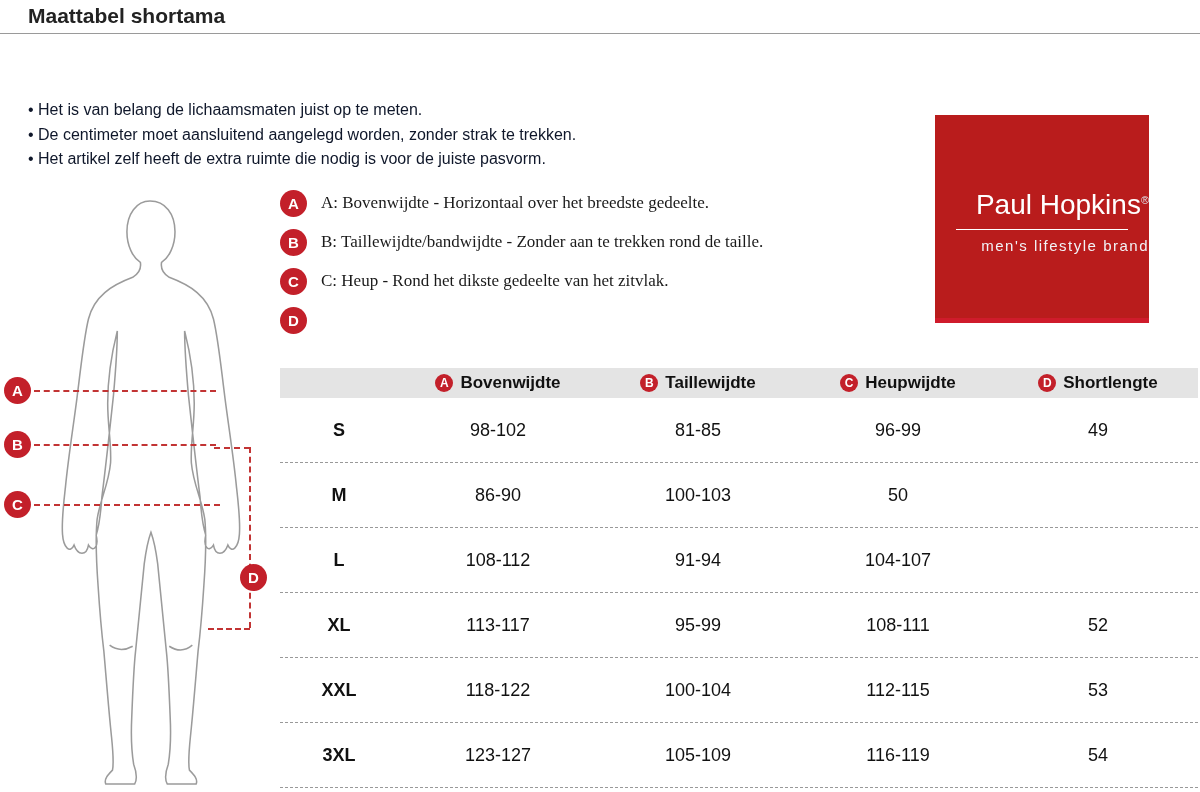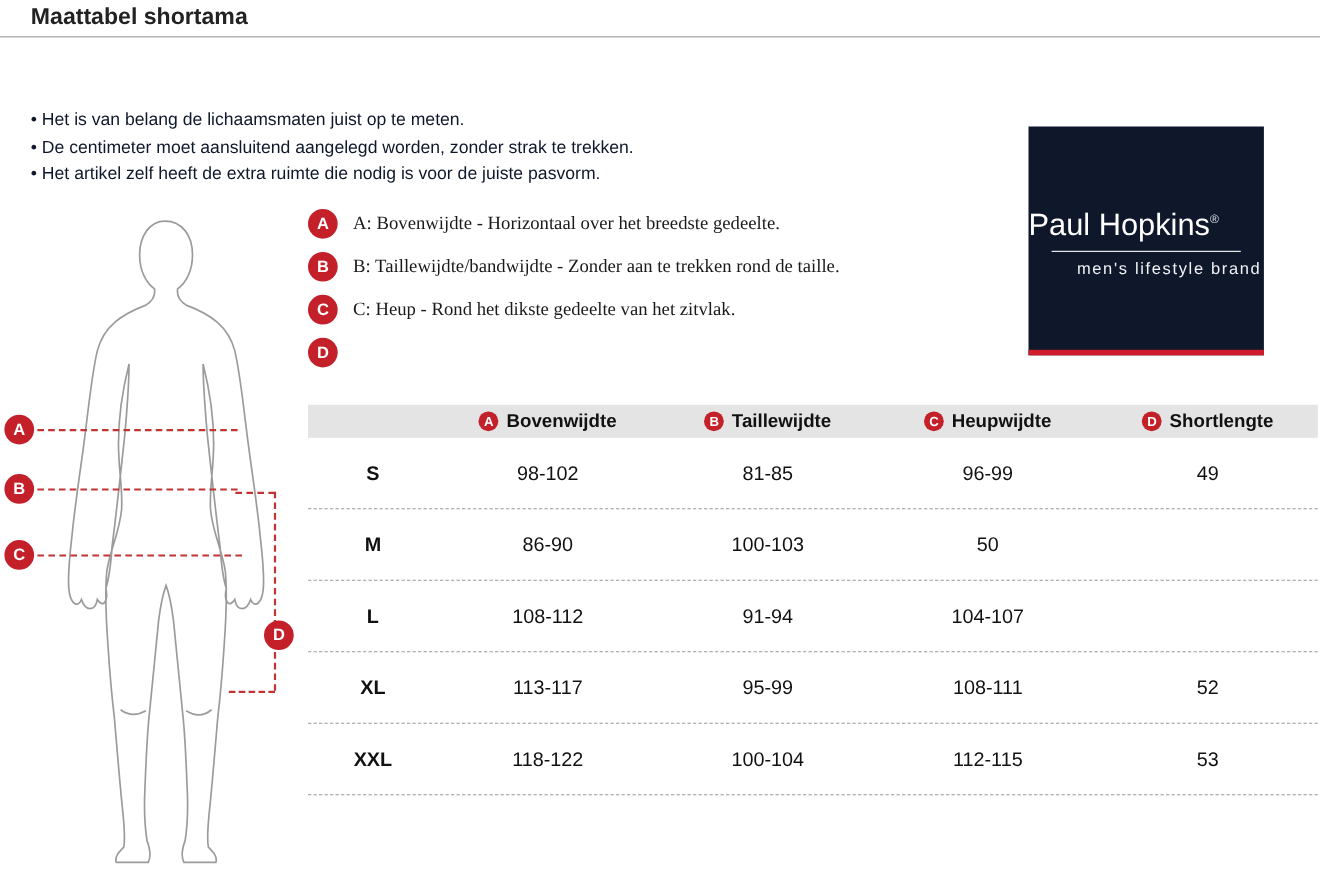--- a/index.html
+++ b/index.html
@@ -23,21 +23,21 @@
   .badge {
     width: 27px; height: 27px; border-radius: 50%; background: #c3202a; color: #fff;
     font-weight: 700; font-size: 15px; display: flex; align-items: center; justify-content: center;
     flex: 0 0 27px;
   }
   .legend-text { margin-left: 14px; font-size: 17px; font-family: Liberation Serif, serif; }
 
   
   .logo {
     position: absolute; left: 935px; top: 115px; width: 214px; height: 208px;
-    background: #0f172a; border-bottom: 5px solid #cf1b2b; text-align: left;
+    background: #b91c1c; border-bottom: 5px solid #cf1b2b; text-align: right;
     padding-top: 70px;
   }
   .logo-name { font-size: 28px; color: #ffffff; line-height: 30px; }
   .logo-reg { font-size: 11px; vertical-align: super; color: #dfe3ea; }
   .logo-divider { width: 172px; height: 1px; background: #ffffff; margin: 9px auto 7px auto; }
   .logo-tagline { font-size: 15px; color: #f2f3f7; letter-spacing: 1.5px; margin-left: 44px; }
 
   
   .figure-svg { position: absolute; left: 25px; top: 197px; width: 250px; height: 595px; }
   .figure-svg path { fill: none; stroke: #9b9b9b; stroke-width: 1.6; }
@@ -189,15 +189,22 @@
       <div>108-111</div>
       <div>52</div>
     </div>
     <div class="t-row">
       <div class="t-size">XXL</div>
       <div>118-122</div>
       <div>100-104</div>
       <div>112-115</div>
       <div>53</div>
     </div>
+    <div class="t-row">
+      <div class="t-size">3XL</div>
+      <div>123-127</div>
+      <div>105-109</div>
+      <div>116-119</div>
+      <div>54</div>
+    </div>
   </div>
 
 </div>
 
 </body></html>

